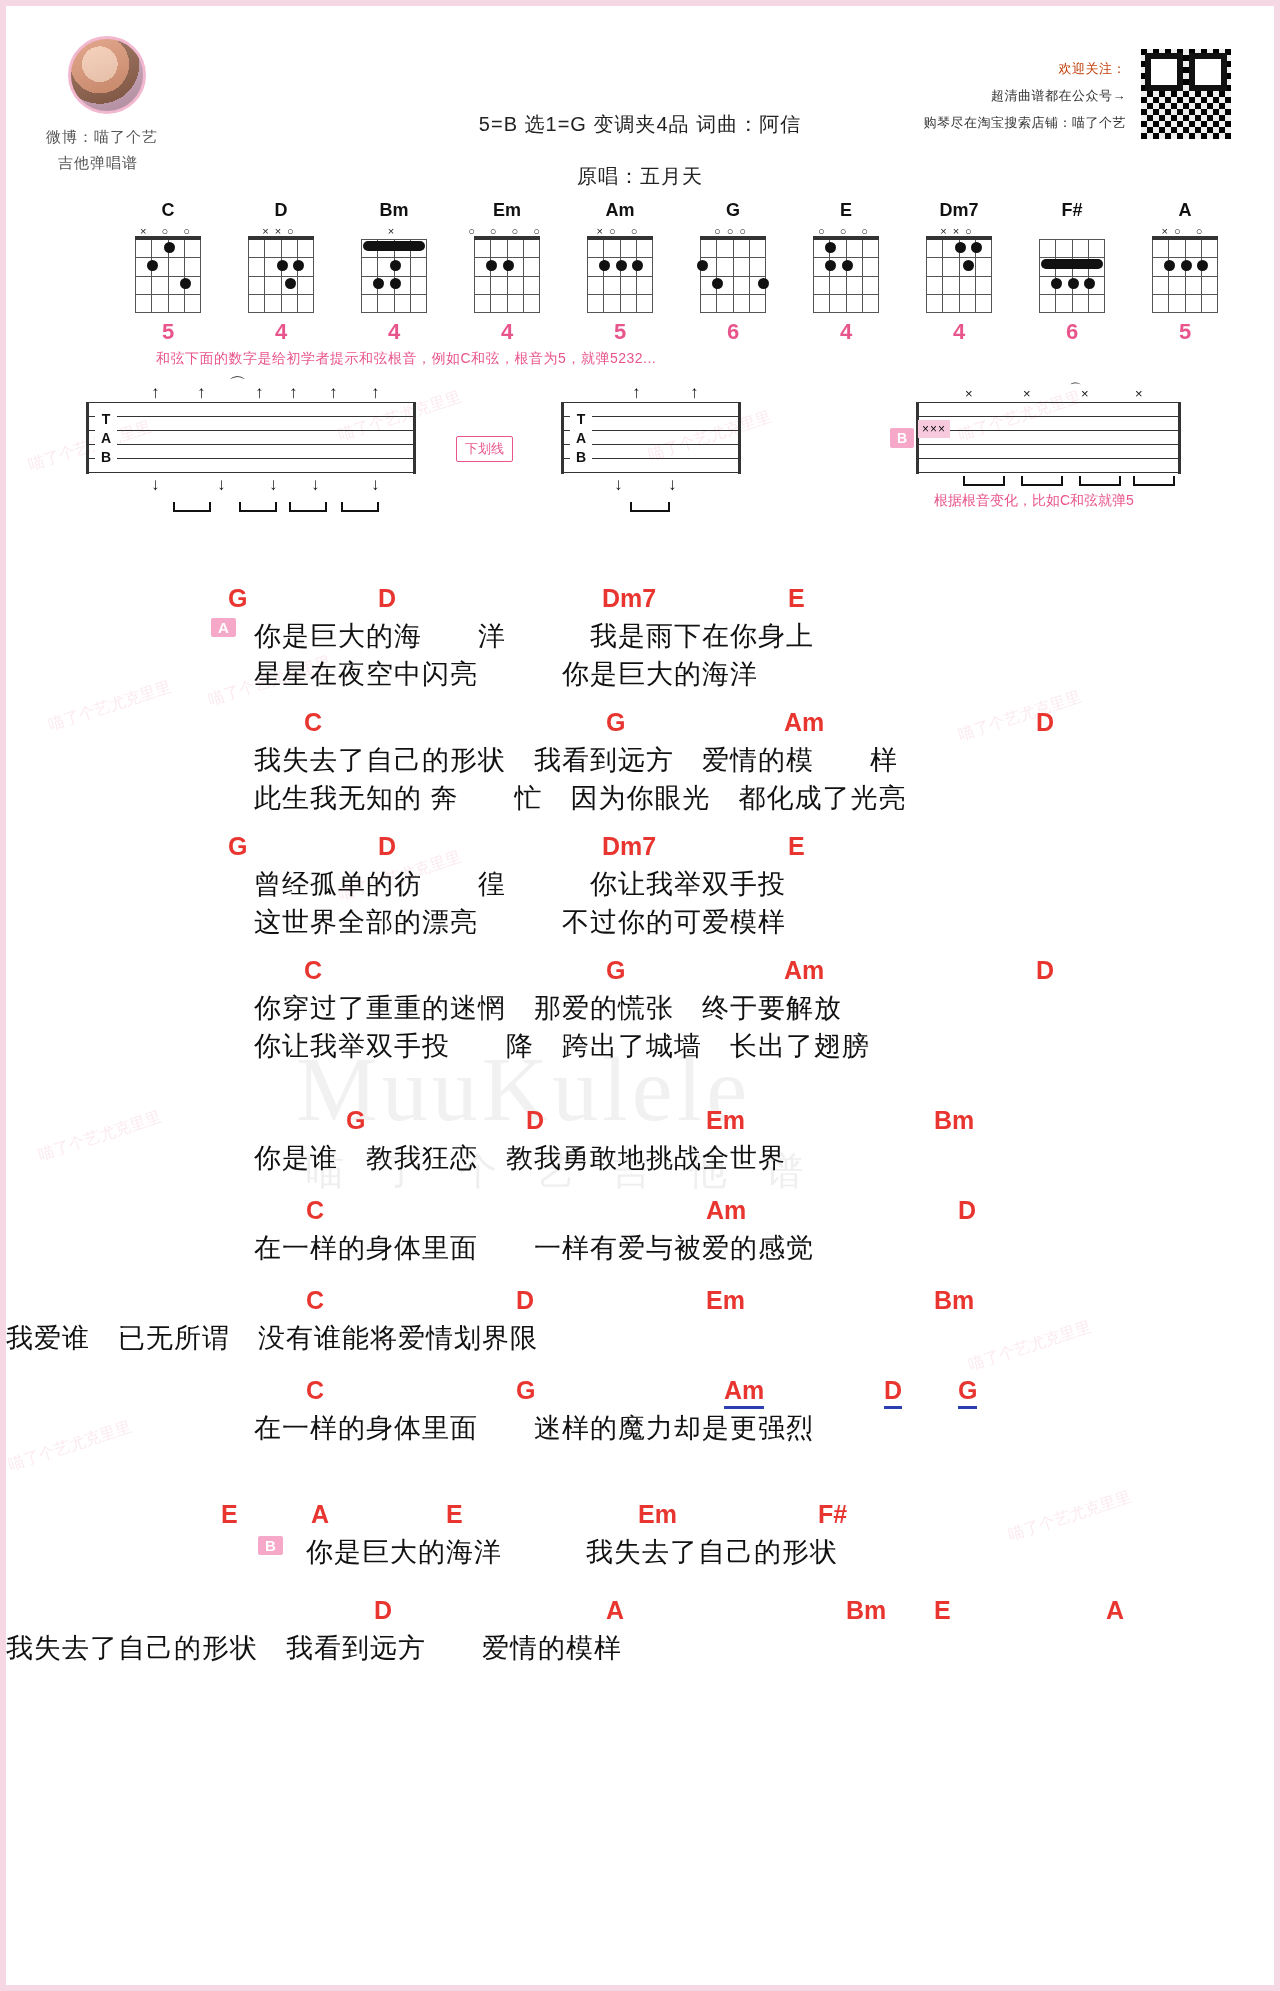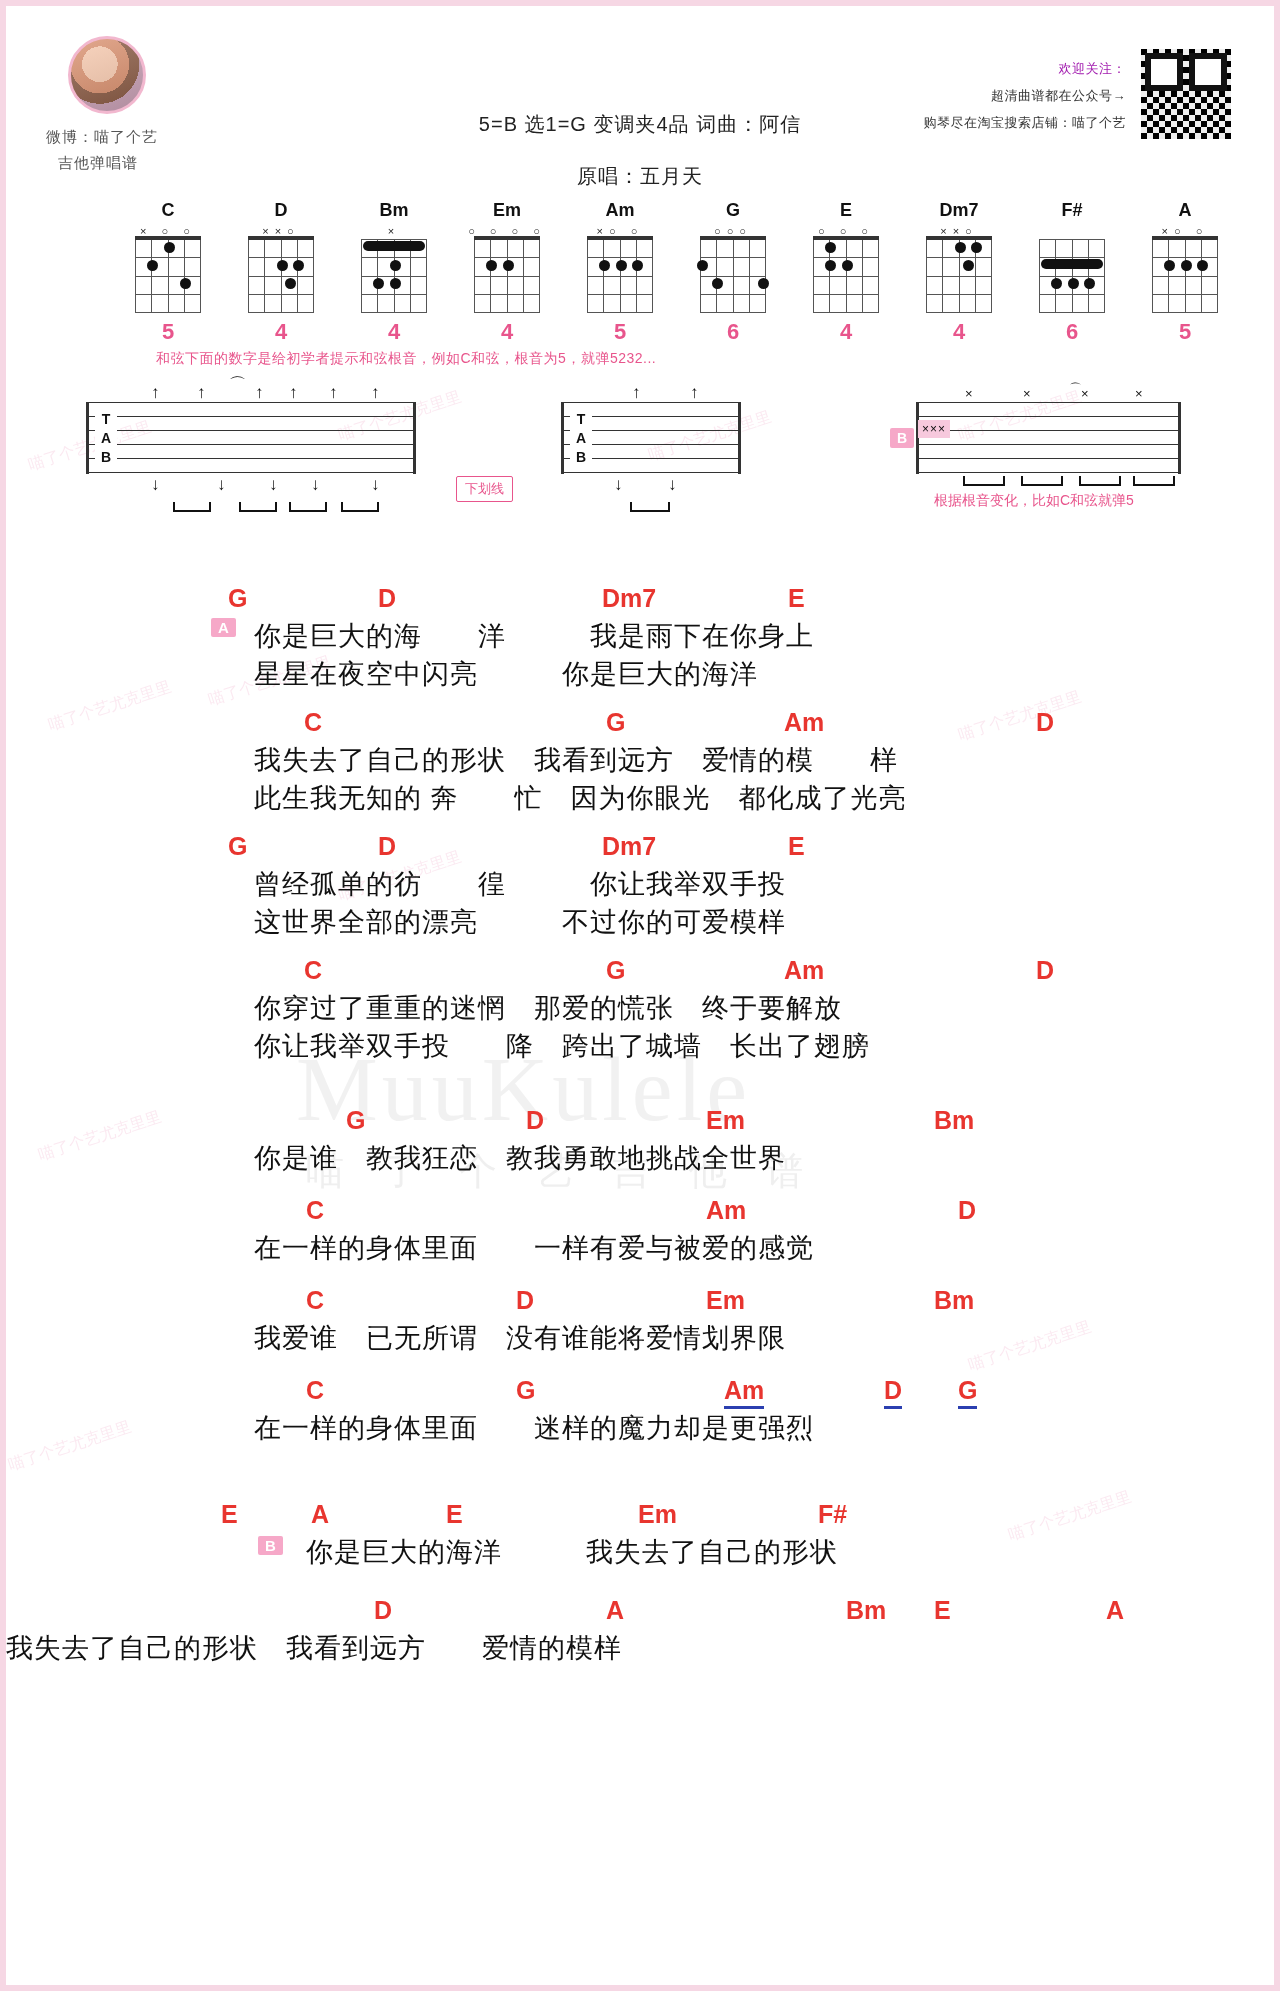--- a/index.html
+++ b/index.html
@@ -51,21 +51,21 @@
     background-blend-mode:difference;
     border:3px solid #fff;box-sizing:border-box;
   }
   .qr::before,.qr::after{
     content:"";position:absolute;width:26px;height:26px;border:6px solid #111;background:#fff;
   }
   .qr::before{left:4px;top:4px;}
   .qr::after{right:4px;top:4px;}
   .qr-lines{position:absolute;right:108px;top:14px;width:215px;text-align:right;}
   .qr-lines div{font-size:13px;color:#333;margin-bottom:9px;letter-spacing:.5px;}
-  .qr-lines div:first-child{color:#a21caf;}
+  .qr-lines div:first-child{color:#c2410c;}
   
   .chords{position:relative;height:150px;margin-top:4px;}
   .chord{position:absolute;width:84px;text-align:center;}
   .chord .cname{font-size:18px;color:#111;font-weight:bold;margin-bottom:4px;}
   .chord .marks{height:12px;font-size:11px;color:#222;letter-spacing:6px;line-height:12px;}
   .grid{
     position:relative;width:66px;height:74px;margin:2px auto 0;
     background:
       linear-gradient(#555,#555) 0 0/1px 100%,
       linear-gradient(#555,#555) 16.25px 0/1px 100%,
@@ -327,21 +327,21 @@
       <div class="down" style="left:62px;top:74px;">↓</div>
       <div class="down" style="left:128px;top:74px;">↓</div>
       <div class="down" style="left:180px;top:74px;">↓</div>
       <div class="down" style="left:222px;top:74px;">↓</div>
       <div class="down" style="left:282px;top:74px;">↓</div>
       <div class="beam" style="left:84px;top:100px;width:34px;"></div>
       <div class="beam" style="left:150px;top:100px;width:34px;"></div>
       <div class="beam" style="left:200px;top:100px;width:34px;"></div>
       <div class="beam" style="left:252px;top:100px;width:34px;"></div>
     </div>
-    <div class="label-pink" style="left:450px;top:52px;margin-top:40px;">下划线</div>
+    <div class="label-pink" style="left:450px;top:52px;">下划线</div>
 
     <div class="staff" style="left:555px;top:18px;width:180px;">
       <div class="tabmark">
         <span>T</span>
           <span>A</span>
           <span>B</span>
       </div>
       <div class="up" style="left:68px;top:-18px;">↑</div>
       <div class="up" style="left:126px;top:-18px;">↑</div>
       <div class="down" style="left:50px;top:74px;">↓</div>
@@ -431,21 +431,21 @@
       <div class="lyric" style="padding-left:248px;">在一样的身体里面　　一样有爱与被爱的感觉</div>
     </div>
 
     <div class="block" style="margin-top:20px;">
       <div class="chordline">
         <span class="ch" style="left:300px;">C</span>
         <span class="ch" style="left:510px;">D</span>
         <span class="ch" style="left:700px;">Em</span>
         <span class="ch" style="left:928px;">Bm</span>
       </div>
-      <div class="lyric" style="padding-left:248px;">我爱谁　已无所谓　没有谁能将爱情划界限</div>
+      <div class="lyric" style="">我爱谁　已无所谓　没有谁能将爱情划界限</div>
     </div>
 
     <div class="block" style="margin-top:20px;">
       <div class="chordline">
         <span class="ch" style="left:300px;">C</span>
         <span class="ch" style="left:510px;">G</span>
         <span class="ch u" style="left:718px;">Am</span>
         <span class="ch u" style="left:878px;">D</span>
         <span class="ch u" style="left:952px;">G</span>
       </div>

